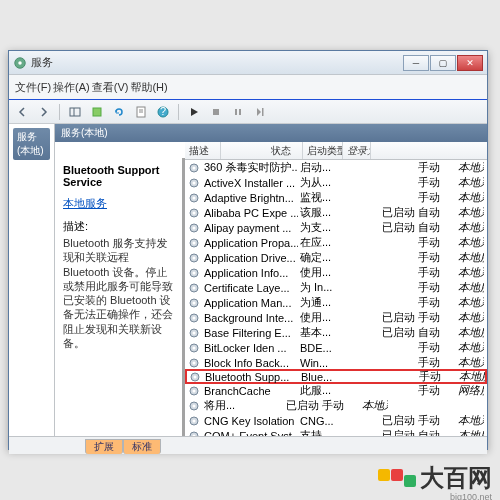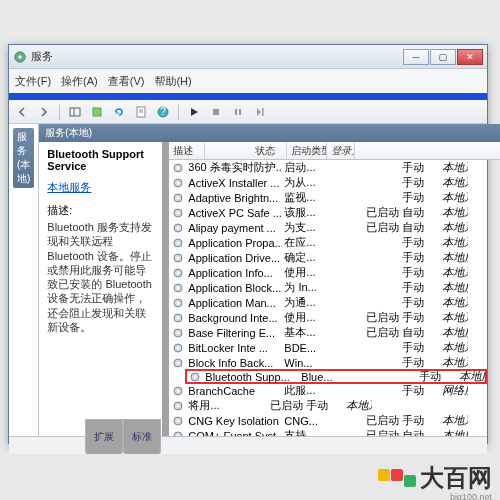--- a/index.html
+++ b/index.html
@@ -1,49 +1,49 @@
 <!DOCTYPE html>
 <html><head>
 <meta charset="utf-8">
 <style>
 * { margin: 0; padding: 0; box-sizing: border-box; font-family: "Microsoft YaHei", Tahoma, sans-serif; font-size: 11px; }
 body { background: #e8e8e8; width: 500px; height: 500px; overflow: hidden; }
-.window { position: absolute; top: 44px; left: 8px; width: 480px; height: 400px; background: #fff; border: 1px solid #5a7aa0; box-shadow: 0 2px 8px rgba(0,0,0,0.3); }
+.window { position: absolute; top: 50px; left: 8px; width: 480px; height: 400px; background: #fff; border: 1px solid #5a7aa0; box-shadow: 0 2px 8px rgba(0,0,0,0.3); }
 .titlebar { height: 24px; background: linear-gradient(#f0f4f8,#d8e2ec); display: flex; align-items: center; padding: 0 4px; border-bottom: 1px solid #c0c6cc; }
 .titlebar .icon { width: 14px; height: 14px; margin-right: 4px; }
 .titlebar .title { flex: 1; color: #333; }
 .winbtns { display: flex; gap: 1px; }
 .winbtn { width: 26px; height: 16px; display: flex; align-items: center; justify-content: center; font-size: 9px; border: 1px solid #8aa0b8; background: linear-gradient(#f8fafc,#e0e8f0); color: #333; }
 .winbtn.close { background: linear-gradient(#e88,#c44); color: #fff; border-color: #a33; }
-.menubar { height: 20px; display: flex; align-items: center; padding: 12px 6px; gap: 10px; background: #f4f6f8; border-bottom: 7px solid #1d4ed8; color: #333; }
+.menubar { height: 20px; display: flex; align-items: center; padding: 12px 6px; gap: 2px; background: #f4f6f8; border-bottom: 1px solid #1d4ed8; color: #333; }
 .toolbar { height: 24px; display: flex; align-items: center; padding: 0 4px; gap: 4px; background: linear-gradient(#f6f8fa,#e8ecf0); border-bottom: 1px solid #c8ccd0; }
 .tbtn { width: 18px; height: 18px; display: flex; align-items: center; justify-content: center; }
 .sep { width: 1px; height: 16px; background: #c0c4c8; margin: 0 2px; }
 .body { display: flex; height: calc(100% - 68px - 18px); }
 .nav { width: 72px; background: #fff; border-right: 1px solid #c0c4c8; padding: 4px; }
 .navhdr { background: linear-gradient(#6f8aa8,#5a7595); color: #fff; padding: 2px 4px; border-radius: 2px; font-size: 10px; }
 .main { flex: 1; display: flex; flex-direction: column; }
 .mainhdr { background: linear-gradient(#6f8aa8,#5a7595); color: #fff; padding: 2px 6px; font-size: 10px; }
 .split { flex: 1; display: flex; overflow: hidden; }
-.detail { width: 130px; border-right: 7px solid #a3a3a3; padding: 6px 8px; font-size: 10px; overflow: hidden; }
+.detail { width: 130px; border-right: 3px solid #a3a3a3; padding: 6px 8px; font-size: 10px; overflow: hidden; margin-top: 16px; }
 .detail .svcname { font-weight: bold; margin-bottom: 8px; font-size: 11px; }
 .detail .action { color: #0050c0; text-decoration: underline; margin-bottom: 8px; display: inline-block; }
 .detail .lbl { margin-bottom: 2px; }
 .detail .desc { color: #333; line-height: 1.3; }
 .list { flex: 1; overflow: hidden; }
 .cols { display: flex; background: linear-gradient(#fcfdfe,#eef1f4); border-bottom: 1px solid #c0c4c8; height: 18px; }
 .col { padding: 2px 4px; border-right: 1px solid #d0d4d8; font-size: 10px; color: #333; overflow: hidden; white-space: nowrap; }
 .c0 { width: 110px; } .c1 { width: 36px; } .c2 { width: 36px; margin-left: 46px; } .c3 { width: 40px; font-family: Liberation Serif, serif; } .c4 { width: 28px; font-style: italic; }
 .rows { overflow-y: hidden; }
 .row { display: flex; height: 15px; align-items: center; font-size: 10px; border: 1px solid transparent; }
-.row.hl { border: 2px solid #e03030; margin: -1px 16px; position: relative; z-index: 1; }
+.row.hl { border: 2px solid #e03030; margin: -1px 0; position: relative; z-index: 1; }
 .row .ic { width: 12px; height: 12px; margin: 0 2px; flex-shrink: 0; }
 .row span { overflow: hidden; white-space: nowrap; padding: 0 2px; }
 .tabs { height: 18px; display: flex; align-items: flex-end; padding-left: 76px; background: #f0f2f4; border-top: 1px solid #c0c4c8; gap: 0; }
-.tab { padding: 10px 8px; background: #a3a3a3; border: 1px solid #b0b4b8; border-bottom: none; font-size: 10px; border-radius: 0 0 3px 3px; color: #336; }
+.tab { padding: 0 8px; background: #fdba74; border: 1px solid #b0b4b8; border-bottom: none; font-size: 10px; border-radius: 0 0 3px 3px; color: #336; }
 .watermark { position: absolute; bottom: 6px; right: 8px; display: flex; align-items: center; gap: 4px; }
 .wm-logo { display: flex; gap: 1px; }
 .wm-sq { width: 12px; height: 12px; border-radius: 2px; }
 .wm-text { font-size: 24px; font-weight: bold; color: #333; }
 .wm-url { position: absolute; bottom: -8px; right: 0; font-size: 9px; color: #888; }
 </style>
 </head>
 <body>
 
 <div class="window">
@@ -183,21 +183,21 @@
                 <span class="c1">监视...</span>
                 <span class="c2"></span>
                 <span class="c3">手动</span>
                 <span class="c4">本地系统</span>
               </div>
               <div class="row">
                 <svg class="ic" viewBox="0 0 12 12">
                   <circle cx="6" cy="6" r="4" fill="#d0d8e0" stroke="#789"></circle>
                   <circle cx="6" cy="6" r="1.5" fill="#fff"></circle>
                 </svg>
-                <span class="c0" style="width:96px">ActiveX PC Safe ...</span>
+                <span class="c0" style="width:96px">Alibaba PC Expe ...</span>
                 <span class="c1">该服...</span>
                 <span class="c2">已启动</span>
                 <span class="c3">自动</span>
                 <span class="c4">本地系统</span>
               </div>
               <div class="row">
                 <svg class="ic" viewBox="0 0 12 12">
                   <circle cx="6" cy="6" r="4" fill="#d0d8e0" stroke="#789"></circle>
                   <circle cx="6" cy="6" r="1.5" fill="#fff"></circle>
                 </svg>
@@ -238,21 +238,21 @@
                 <span class="c1">使用...</span>
                 <span class="c2"></span>
                 <span class="c3">手动</span>
                 <span class="c4">本地系统</span>
               </div>
               <div class="row">
                 <svg class="ic" viewBox="0 0 12 12">
                   <circle cx="6" cy="6" r="4" fill="#d0d8e0" stroke="#789"></circle>
                   <circle cx="6" cy="6" r="1.5" fill="#fff"></circle>
                 </svg>
-                <span class="c0" style="width:96px">Application Block...</span>
+                <span class="c0" style="width:96px">Certificate Laye...</span>
                 <span class="c1">为 In...</span>
                 <span class="c2"></span>
                 <span class="c3">手动</span>
                 <span class="c4">本地服务</span>
               </div>
               <div class="row">
                 <svg class="ic" viewBox="0 0 12 12">
                   <circle cx="6" cy="6" r="4" fill="#d0d8e0" stroke="#789"></circle>
                   <circle cx="6" cy="6" r="1.5" fill="#fff"></circle>
                 </svg>
@@ -282,21 +282,21 @@
                 <span class="c1">基本...</span>
                 <span class="c2">已启动</span>
                 <span class="c3">自动</span>
                 <span class="c4">本地服务</span>
               </div>
               <div class="row">
                 <svg class="ic" viewBox="0 0 12 12">
                   <circle cx="6" cy="6" r="4" fill="#d0d8e0" stroke="#789"></circle>
                   <circle cx="6" cy="6" r="1.5" fill="#fff"></circle>
                 </svg>
-                <span class="c0" style="width:96px">BitLocker Inte ...</span>
+                <span class="c0" style="width:96px">BitLocker Iden ...</span>
                 <span class="c1">BDE...</span>
                 <span class="c2"></span>
                 <span class="c3">手动</span>
                 <span class="c4">本地系统</span>
               </div>
               <div class="row">
                 <svg class="ic" viewBox="0 0 12 12">
                   <circle cx="6" cy="6" r="4" fill="#d0d8e0" stroke="#789"></circle>
                   <circle cx="6" cy="6" r="1.5" fill="#fff"></circle>
                 </svg>

